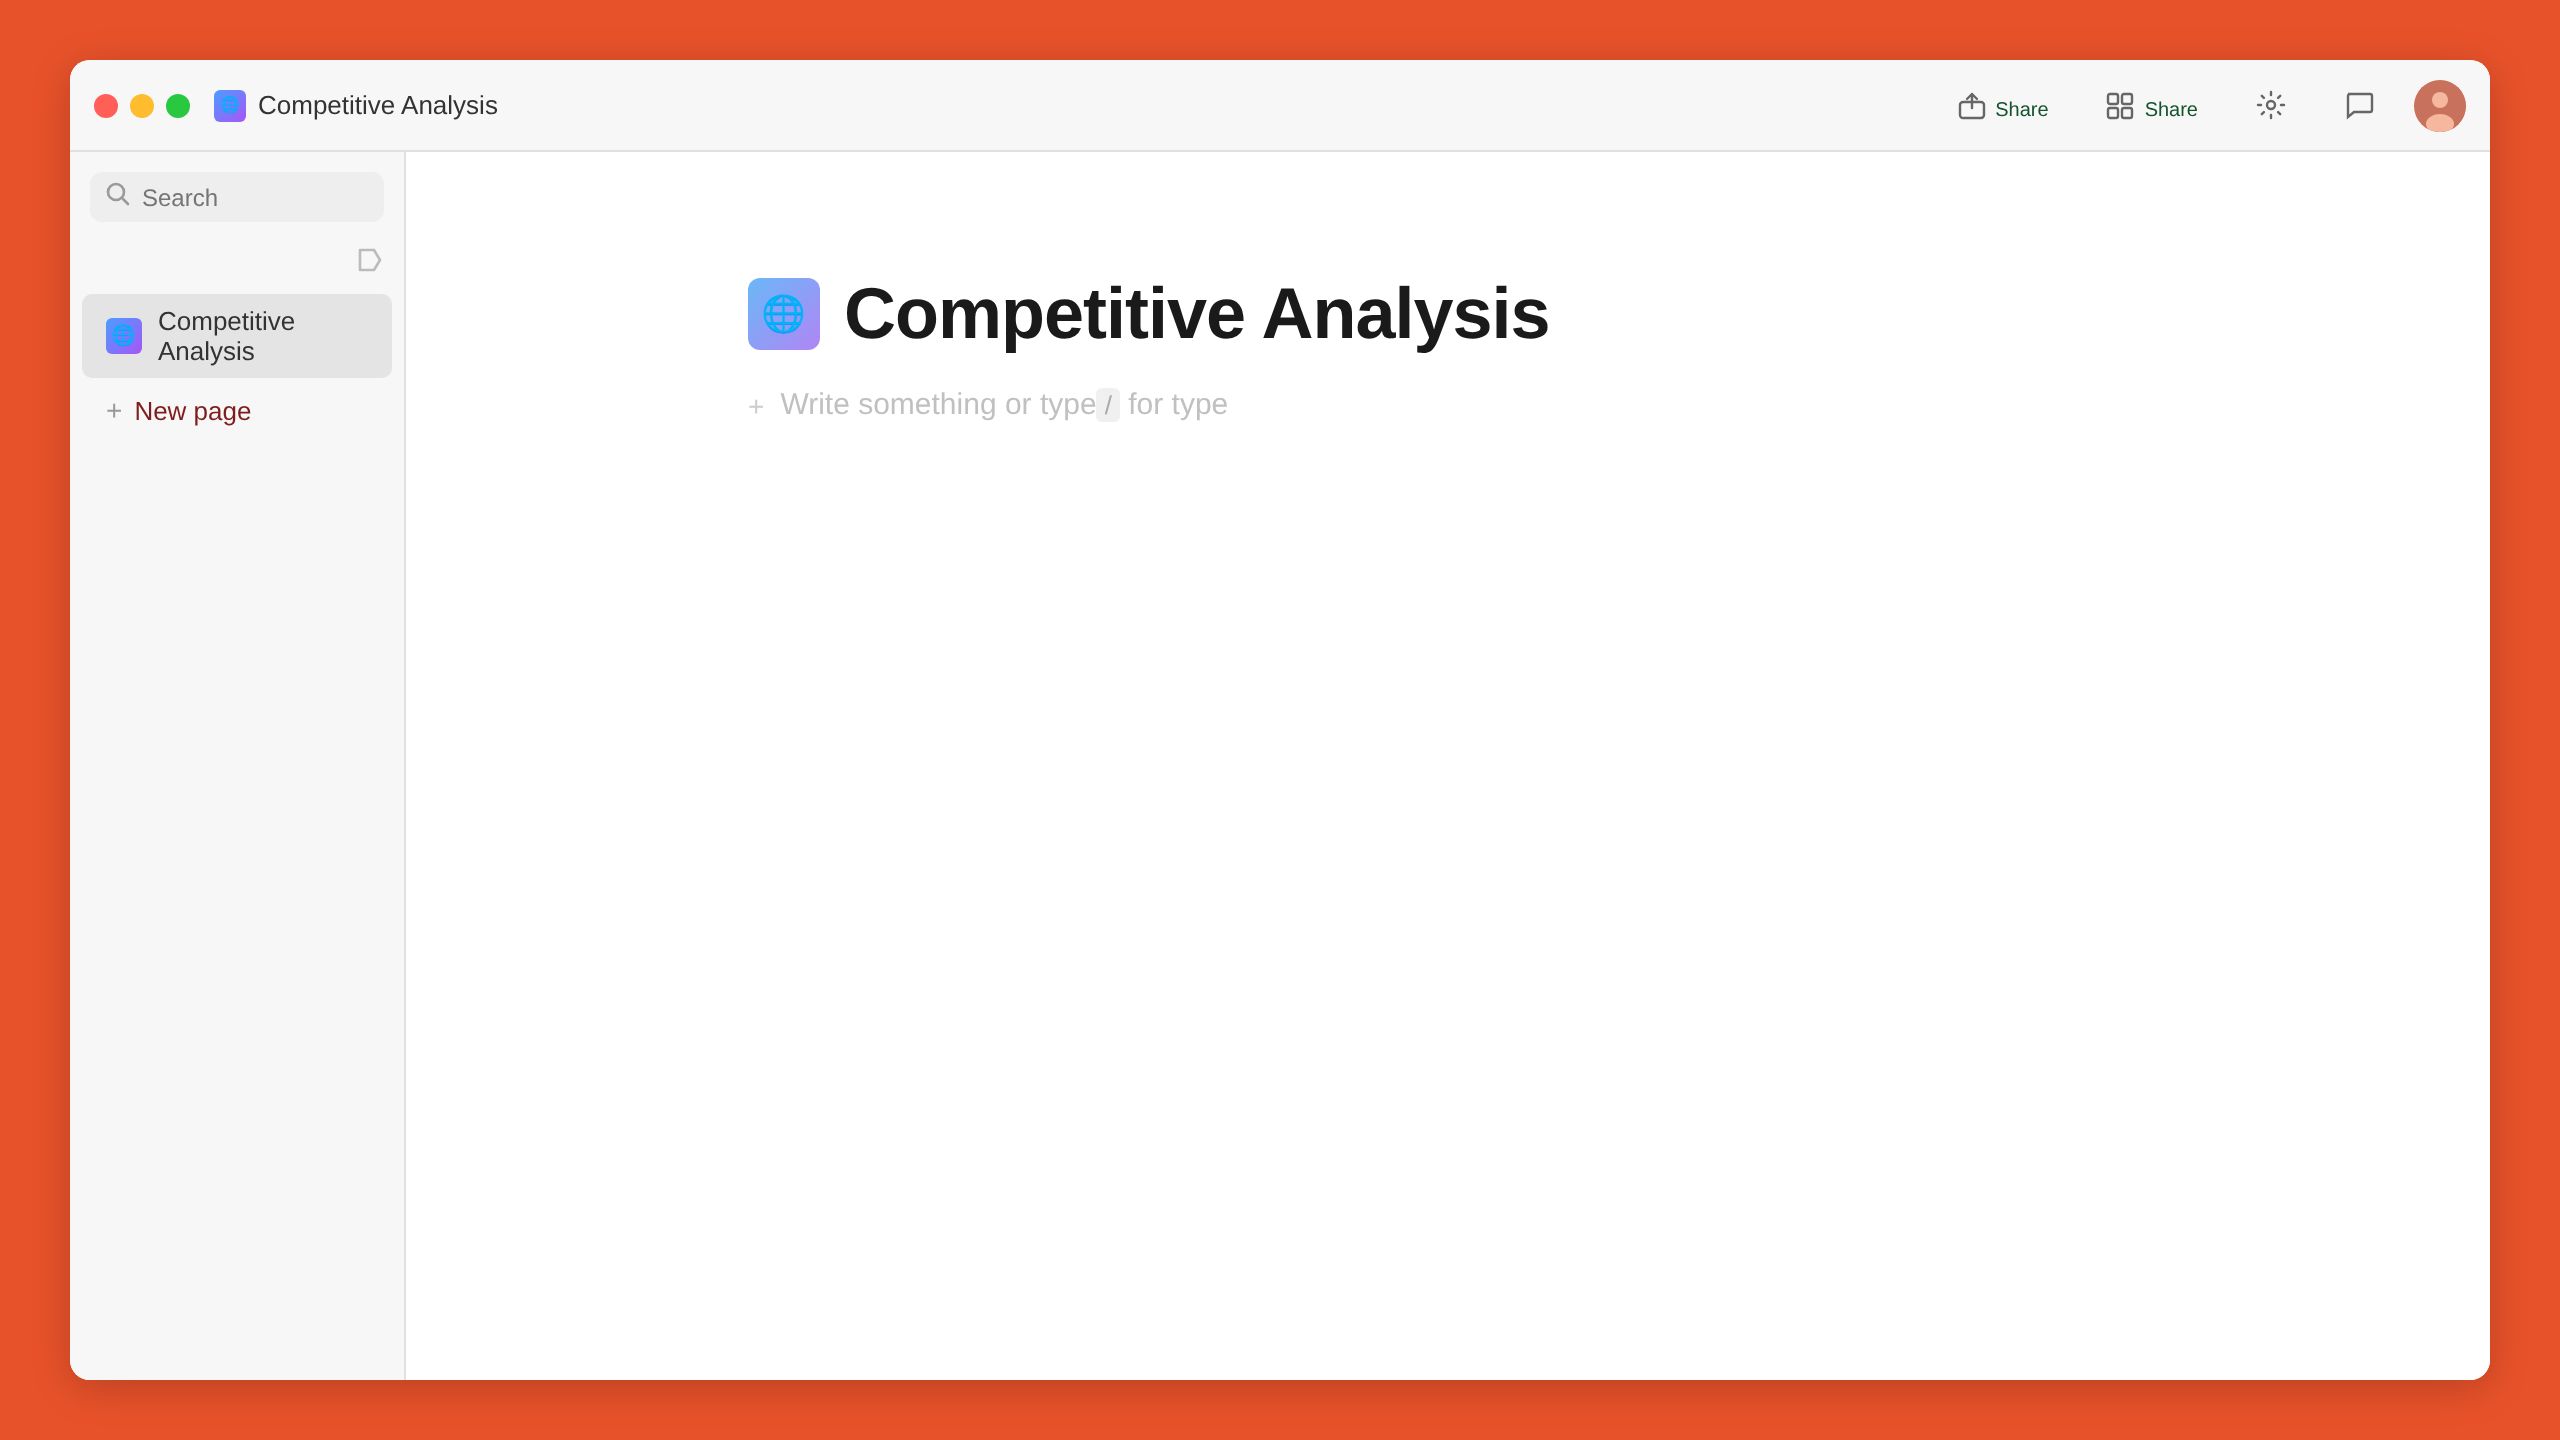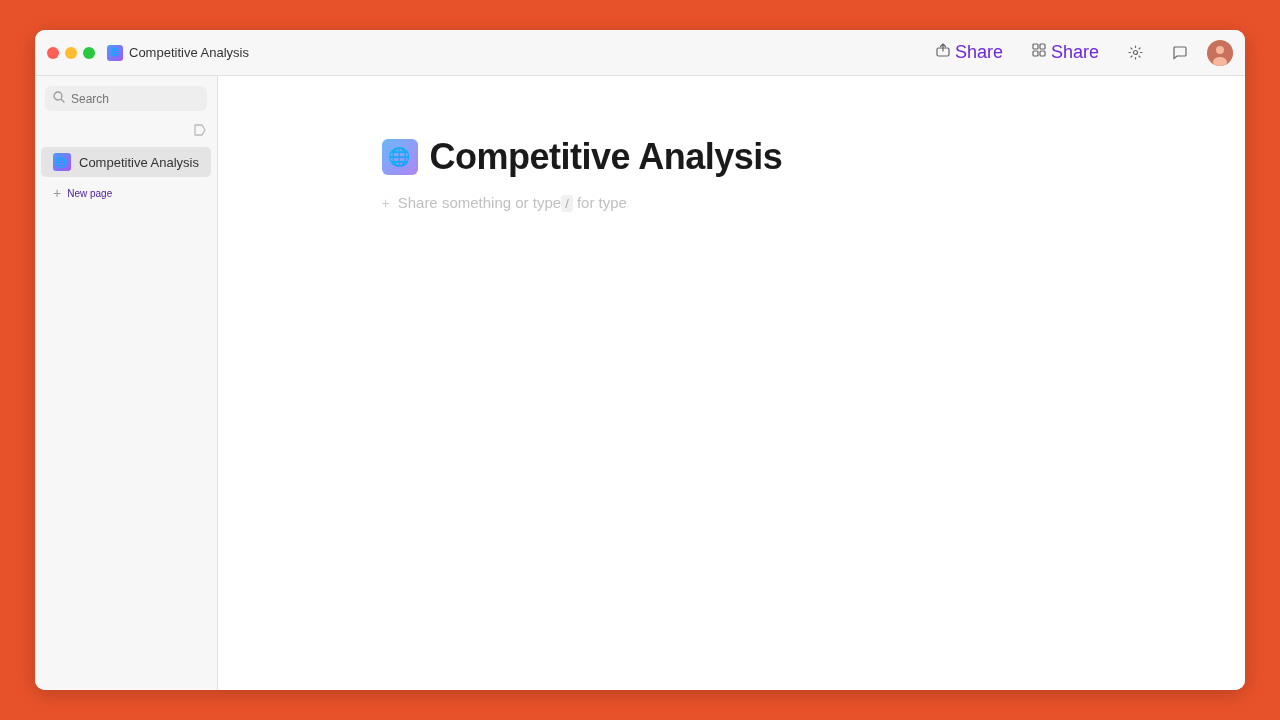--- a/index.html
+++ b/index.html
@@ -68,24 +68,24 @@
       color: #333;
       font-weight: 500;
     }
     .title-bar-actions {
       display: flex;
       align-items: center;
       gap: 12px;
     }
     .tb-btn {
       display: flex;
-      align-items: flex-start;
+      align-items: flex-end;
       gap: 4px;
-      font-size: 18px;
-      color: #6d28d9;
+      font-size: 10px;
+      color: #14532d;
       cursor: pointer;
       padding: 4px 8px;
       border-radius: 5px;
       background: none;
       border: none;
     }
     .tb-icon {
       width: 16px;
       height: 16px;
       display: flex;
@@ -107,21 +107,21 @@
       color: white;
     }
     
     .main-content {
       display: flex;
       flex: 1;
       overflow: hidden;
     }
     
     .sidebar {
-      width: 183px;
+      width: 168px;
       background: #f7f7f7;
       border-right: 1px solid #e0e0e0;
       display: flex;
       flex-direction: column;
       padding: 10px 0;
       flex-shrink: 0;
     }
     .search-container {
       padding: 0 10px;
       margin-bottom: 8px;
@@ -181,22 +181,22 @@
       gap: 6px;
       cursor: pointer;
       border-radius: 5px;
       margin: 1px 6px;
     }
     .new-page-plus {
       font-size: 14px;
       color: #999;
     }
     .new-page-label {
-      font-size: 10px;
-      color: #4c1d95;
+      font-size: 13px;
+      color: #7f1d1d;
     }
     .collapse-icon {
       margin-left: auto;
       cursor: pointer;
       padding: 4px;
       color: #aaa;
       font-size: 12px;
     }
     
     .editor-area {
@@ -360,19 +360,19 @@
       <div class="editor-content">
         <div class="page-title-row">
           <div class="page-emoji-icon">
             <span>🌐</span>
           </div>
           <h1 class="page-title">Competitive Analysis</h1>
         </div>
         <div class="editor-placeholder-row">
           <span class="placeholder-plus">+</span>
           <span class="editor-placeholder">
-            <span>Share something or type</span><span class="slash-cmd">/</span><span> for type</span>
+            <span>Write something or type</span><span class="slash-cmd">/</span><span> for type</span>
           </span>
         </div>
       </div>
     </div>
   </div>
 </div>
 
 </body></html>

